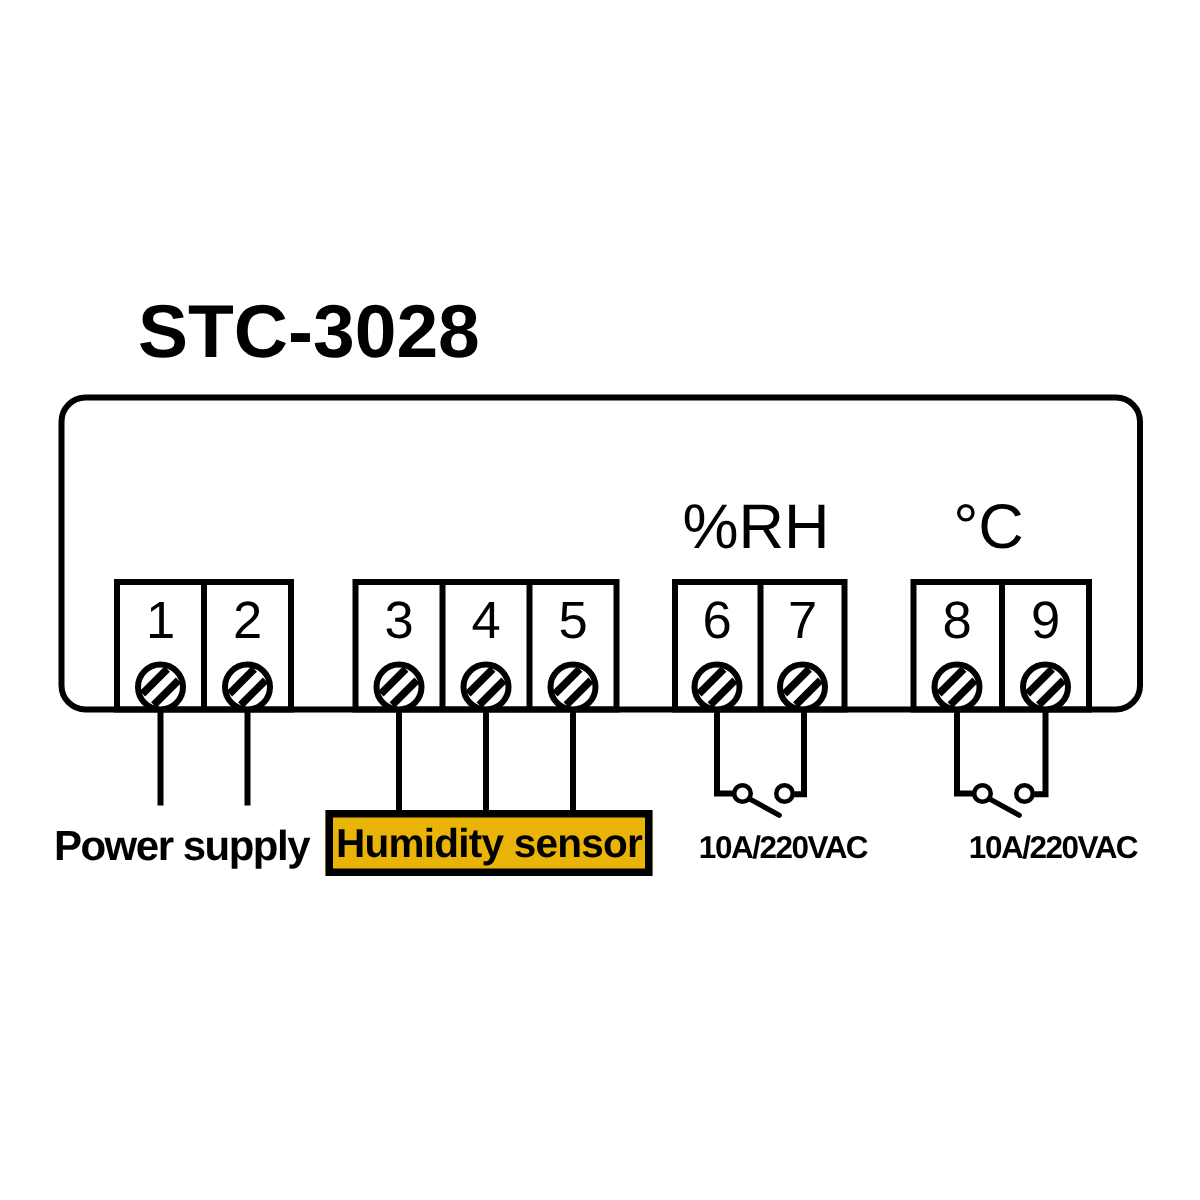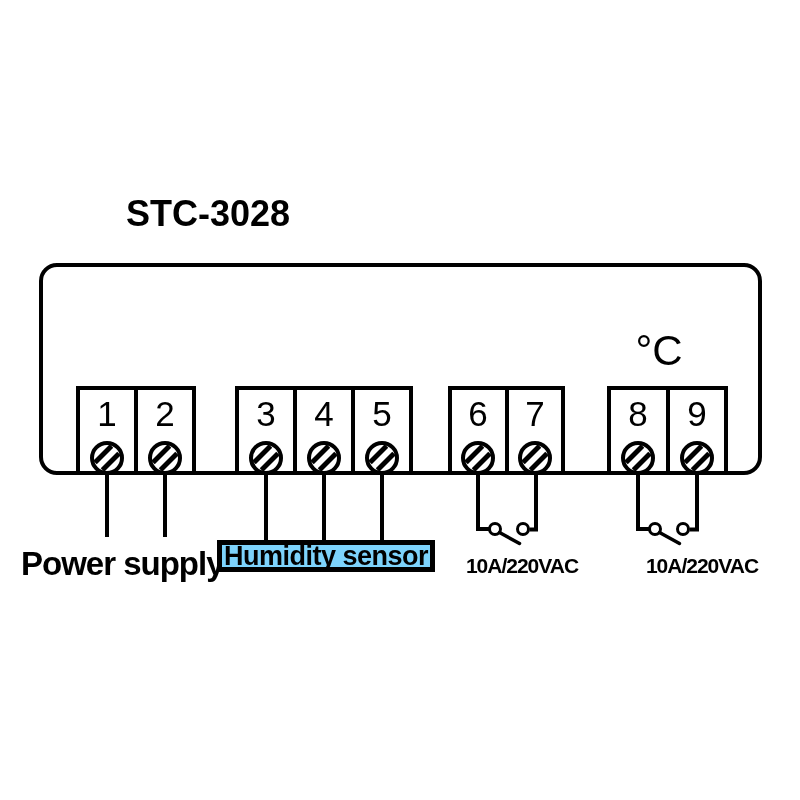--- a/index.html
+++ b/index.html
@@ -1,26 +1,26 @@
 <!DOCTYPE html>
 <html><head>
 <meta charset="utf-8">
 <style>
   html,body{margin:0;padding:0;background:#ffffff;}
   body{width:800px;height:800px;position:relative;font-family:"Liberation Sans","DejaVu Sans",sans-serif;color:#000;}
   .stage{position:absolute;left:0;top:0;width:800px;height:800px;}
   .abs{position:absolute;}
-  .title{left:92px;top:196px;font-size:36px;font-weight:bold;line-height:1;letter-spacing:0px;white-space:nowrap;margin-left:34px;}
+  .title{left:92px;top:196px;font-size:50px;font-weight:bold;line-height:1;letter-spacing:0px;white-space:nowrap;}
   .unit-label{top:330px;width:126px;font-size:42px;font-weight:400;line-height:1;text-align:center;white-space:nowrap;}
   .unit-rh{left:441px;}
   .unit-c{left:596px;}
   .digit{top:396px;width:40px;font-size:35px;line-height:35px;text-align:center;font-weight:400;}
   .cap{font-weight:bold;white-space:nowrap;}
-  .power-label{left:21px;top:550px;width:200px;text-align:center;font-size:33px;line-height:28px;letter-spacing:-1px;}
-  .humidity-box{left:217px;top:540px;width:218px;height:32px;border:5px solid #000;box-sizing:border-box;background:#7dd3fc;display:flex;align-items:center;justify-content:center;}
+  .power-label{left:21px;top:550px;width:200px;text-align:center;font-size:28px;line-height:28px;letter-spacing:-1px;}
+  .humidity-box{left:217px;top:540px;width:218px;height:44px;border:5px solid #000;box-sizing:border-box;background:#eab308;display:flex;align-items:center;justify-content:center;}
   .humidity-box span{font-size:27px;font-weight:bold;letter-spacing:-0.5px;white-space:nowrap;}
   .rating{top:552px;width:200px;text-align:center;font-size:21px;line-height:28px;letter-spacing:-1px;}
   .rating-left{left:422px;}
   .rating-right{left:602px;}
   svg{position:absolute;left:0;top:0;}
 </style>
 </head>
 <body>
 
 <div class="stage">
@@ -83,20 +83,21 @@
       <use href="#screw" x="382" y="458"></use>
       <use href="#screw" x="478" y="458"></use>
       <use href="#screw" x="535" y="458"></use>
       <use href="#screw" x="638" y="458"></use>
       <use href="#screw" x="697" y="458"></use>
     </g>
   </svg>
 
   <div class="abs title">STC-3028</div>
 
+  <div class="abs unit-label unit-rh">%RH</div>
   <div class="abs unit-label unit-c">°C</div>
 
   <div class="abs digit" style="left:87px;">1</div>
   <div class="abs digit" style="left:145px;">2</div>
   <div class="abs digit" style="left:246px;">3</div>
   <div class="abs digit" style="left:304px;">4</div>
   <div class="abs digit" style="left:362px;">5</div>
   <div class="abs digit" style="left:458px;">6</div>
   <div class="abs digit" style="left:515px;">7</div>
   <div class="abs digit" style="left:618px;">8</div>

